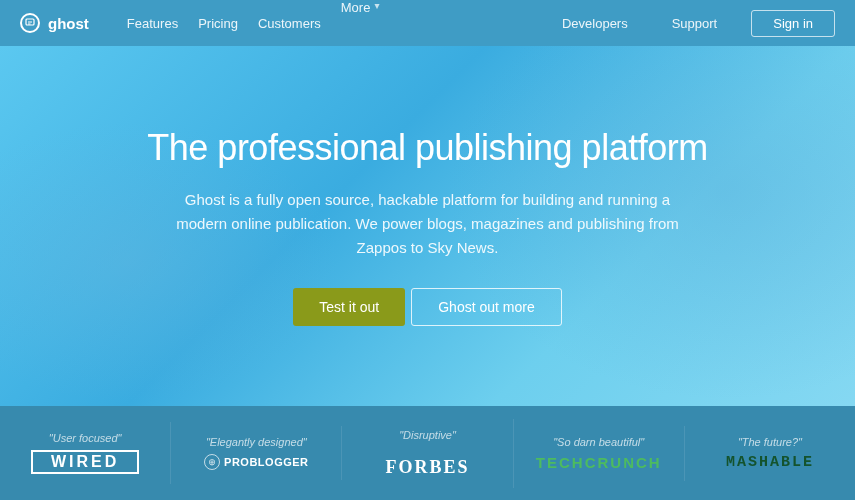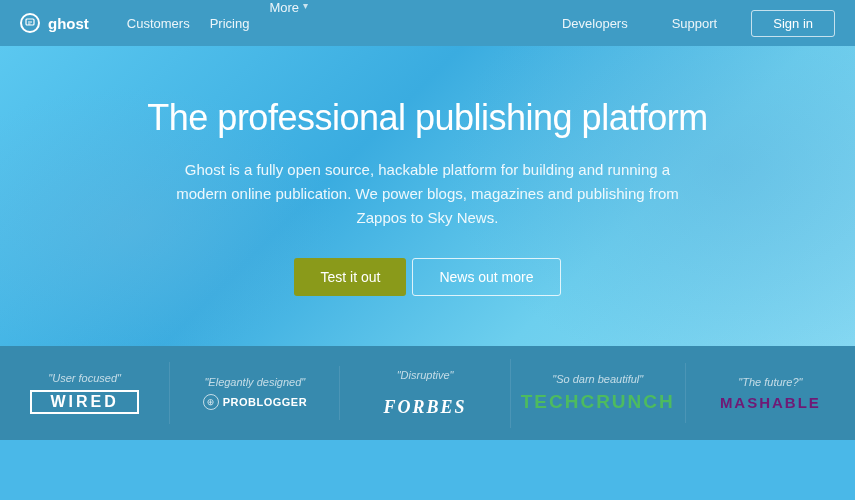--- a/index.html
+++ b/index.html
@@ -79,21 +79,21 @@
       cursor: pointer;
     }
 
     
     .hero {
       position: relative;
       display: flex;
       flex-direction: column;
       align-items: center;
       justify-content: center;
-      height: 300px;
+      height: 360px;
       text-align: center;
       padding: 0 20px;
       overflow: hidden;
     }
     .hero-bg {
       position: absolute;
       inset: 0;
       background: linear-gradient(135deg, #5bc8f0 0%, #3aace0 40%, #6dcfee 70%, #85d8f2 100%);
       z-index: 0;
     }
@@ -188,32 +188,32 @@
     }
     .proof-logo.problogger {
       font-size: 11px;
       font-weight: 700;
       letter-spacing: 0.5px;
     }
     .proof-logo.forbes {
       font-size: 18px;
       font-family: Georgia, serif;
       font-weight: 700;
-      font-style: italic;
       margin-top: 10px;
     }
     .proof-logo.techcrunch {
-      font-size: 19px;
+      font-size: 15px;
       font-weight: 800;
       color: #4dbb5f;
     }
     .proof-logo.mashable {
       font-size: 15px;
       font-weight: 900;
-      color: #701a75;
+      color: #14532d;
+      font-family: Liberation Mono, monospace;
     }
     .problogger-wrap {
       display: flex;
       align-items: center;
       gap: 4px;
     }
     .pb-icon {
       width: 16px;
       height: 16px;
       border: 1.5px solid rgba(255,255,255,0.7);
@@ -233,43 +233,44 @@
     <div class="nav-logo">
       <div class="nav-logo-icon">
         <svg width="10" height="10" viewBox="0 0 10 10" fill="none">
           <rect x="1" y="1" width="8" height="6" rx="1" stroke="white" stroke-width="1.2"></rect>
           <line x1="3" y1="4" x2="7" y2="4" stroke="white" stroke-width="1"></line>
           <line x1="3" y1="6" x2="5.5" y2="6" stroke="white" stroke-width="1"></line>
         </svg>
       </div>
       <span>ghost</span>
     </div>
+    <a class="nav-link">Features</a>
+    <a class="nav-link">Pricing</a>
     <a class="nav-link">Customers</a>
-    <a class="nav-link">Pricing</a>
     <a class="nav-link nav-more">
       <span>More</span>
       <span class="chevron">▾</span>
     </a>
   </div>
   <div class="nav-right">
     <a class="nav-link">Developers</a>
     <a class="nav-link">Support</a>
     <button class="signin-btn">Sign in</button>
   </div>
 </nav>
 
 <section class="hero">
   <div class="hero-bg"></div>
   <div class="hero-overlay"></div>
   <div class="hero-content">
     <h1 class="hero-title">The professional publishing platform</h1>
     <p class="hero-subtitle">Ghost is a fully open source, hackable platform for building and running a modern online publication. We power blogs, magazines and publishing from Zappos to Sky News.</p>
     <div class="hero-buttons">
       <button class="btn-primary">Test it out</button>
-      <button class="btn-secondary">News out more</button>
+      <button class="btn-secondary">Ghost out more</button>
     </div>
   </div>
 </section>
 
 <div class="social-proof">
   <div class="proof-item">
     <span class="proof-quote">"User focused"</span>
     <span class="proof-logo wired">WIRED</span>
   </div>
   <div class="proof-item">

